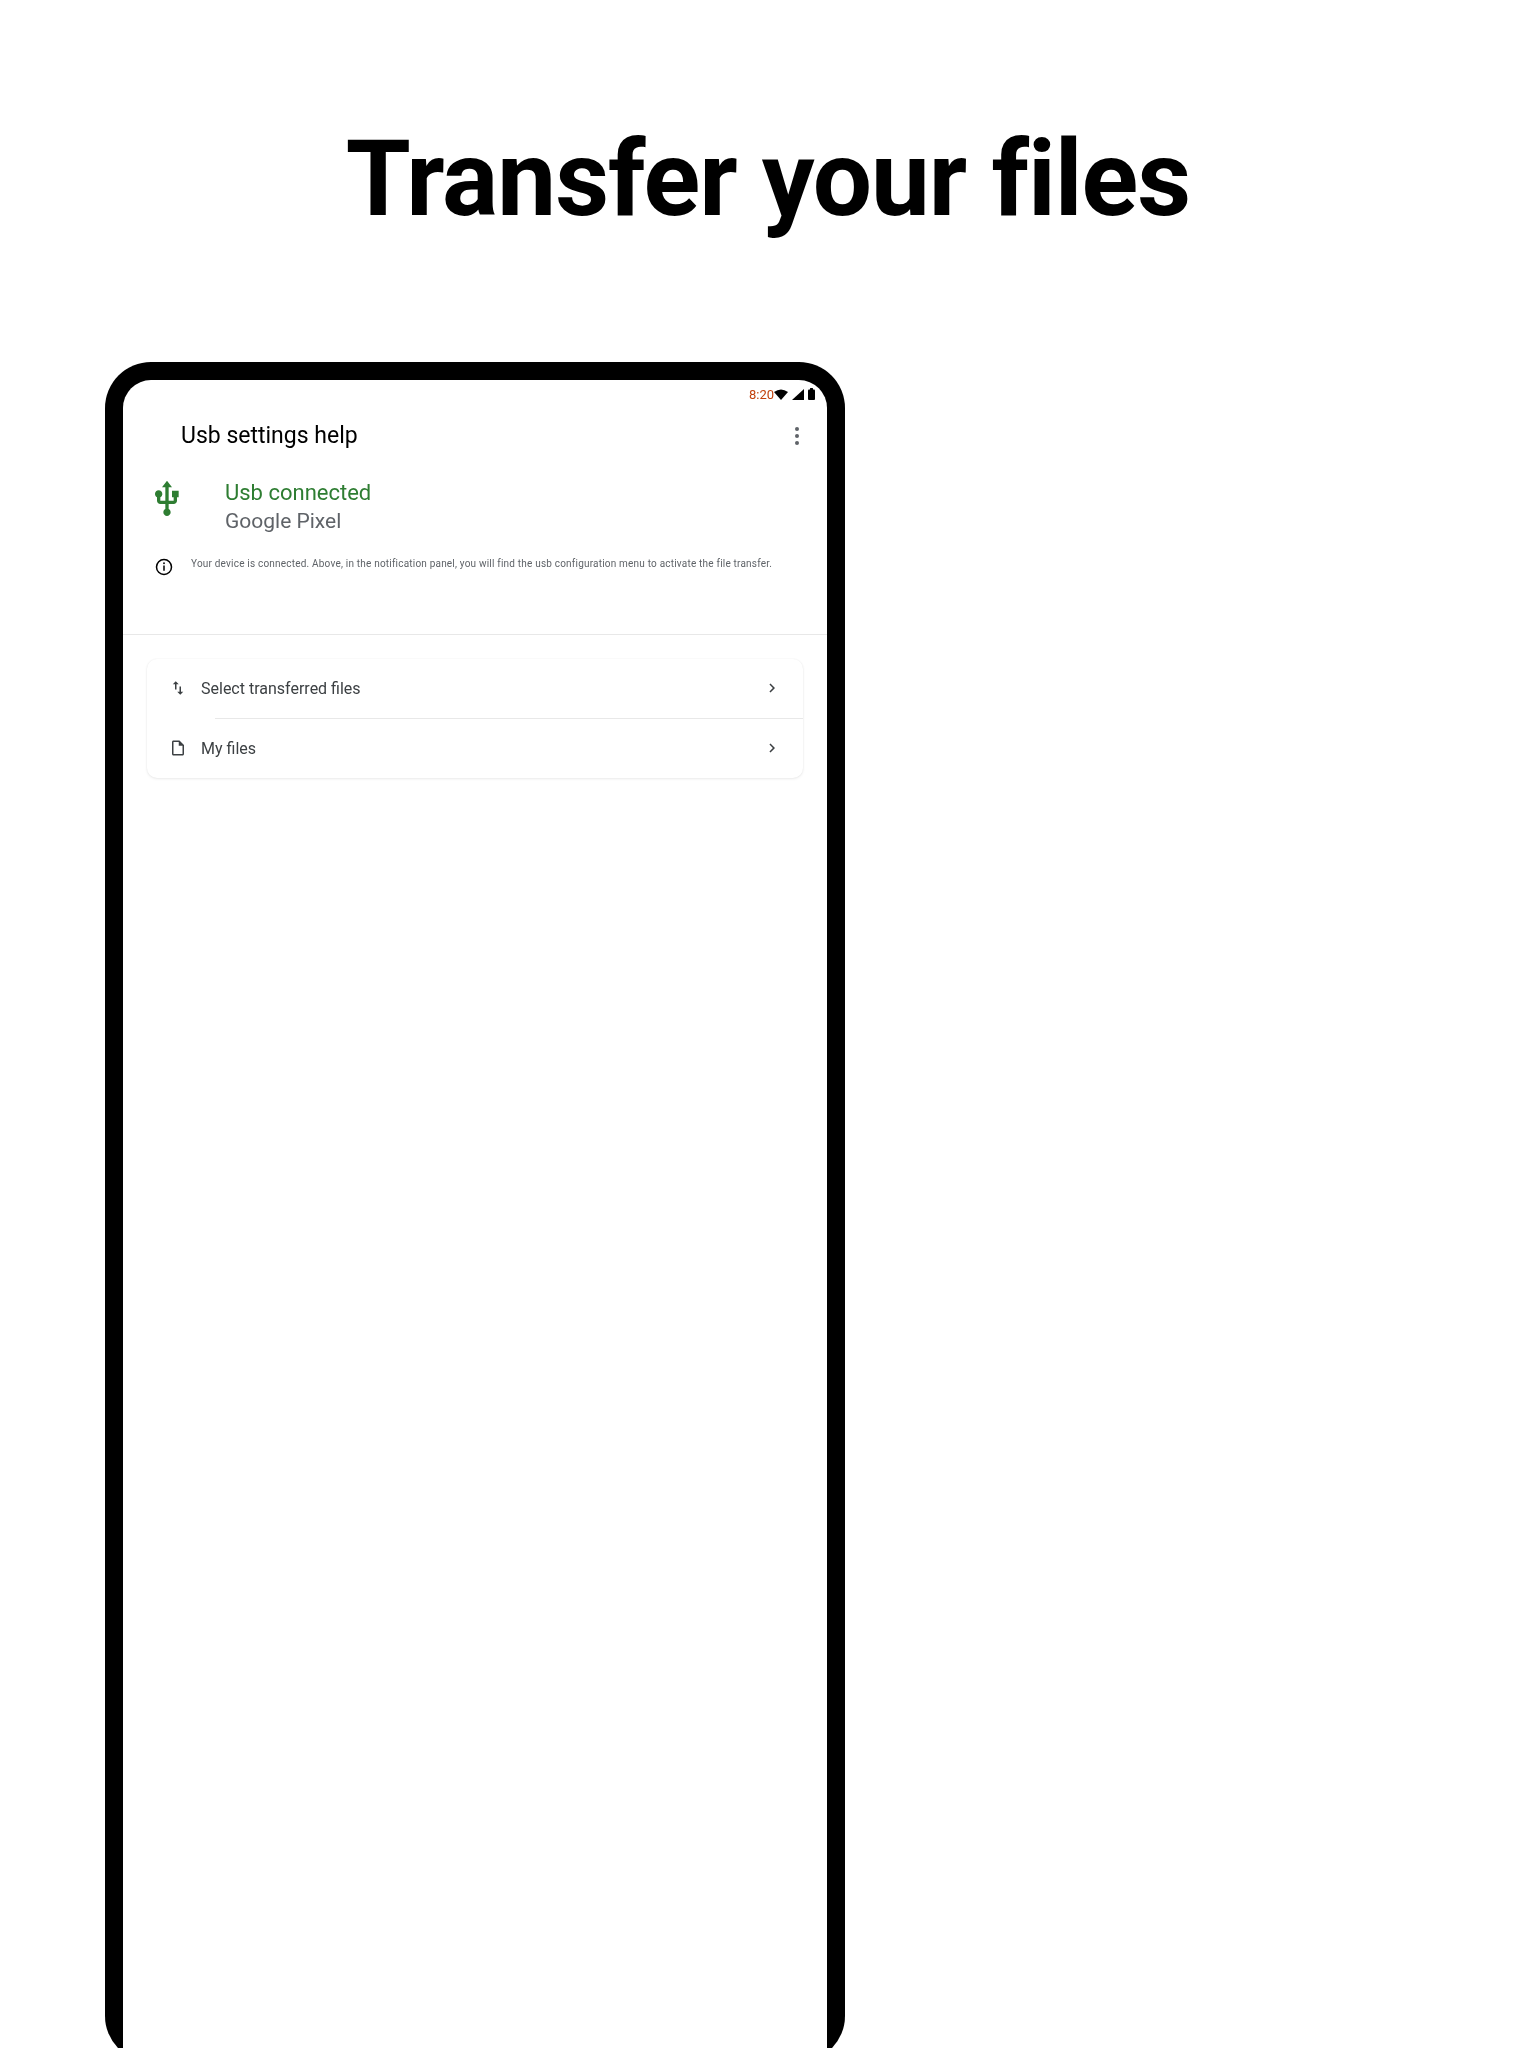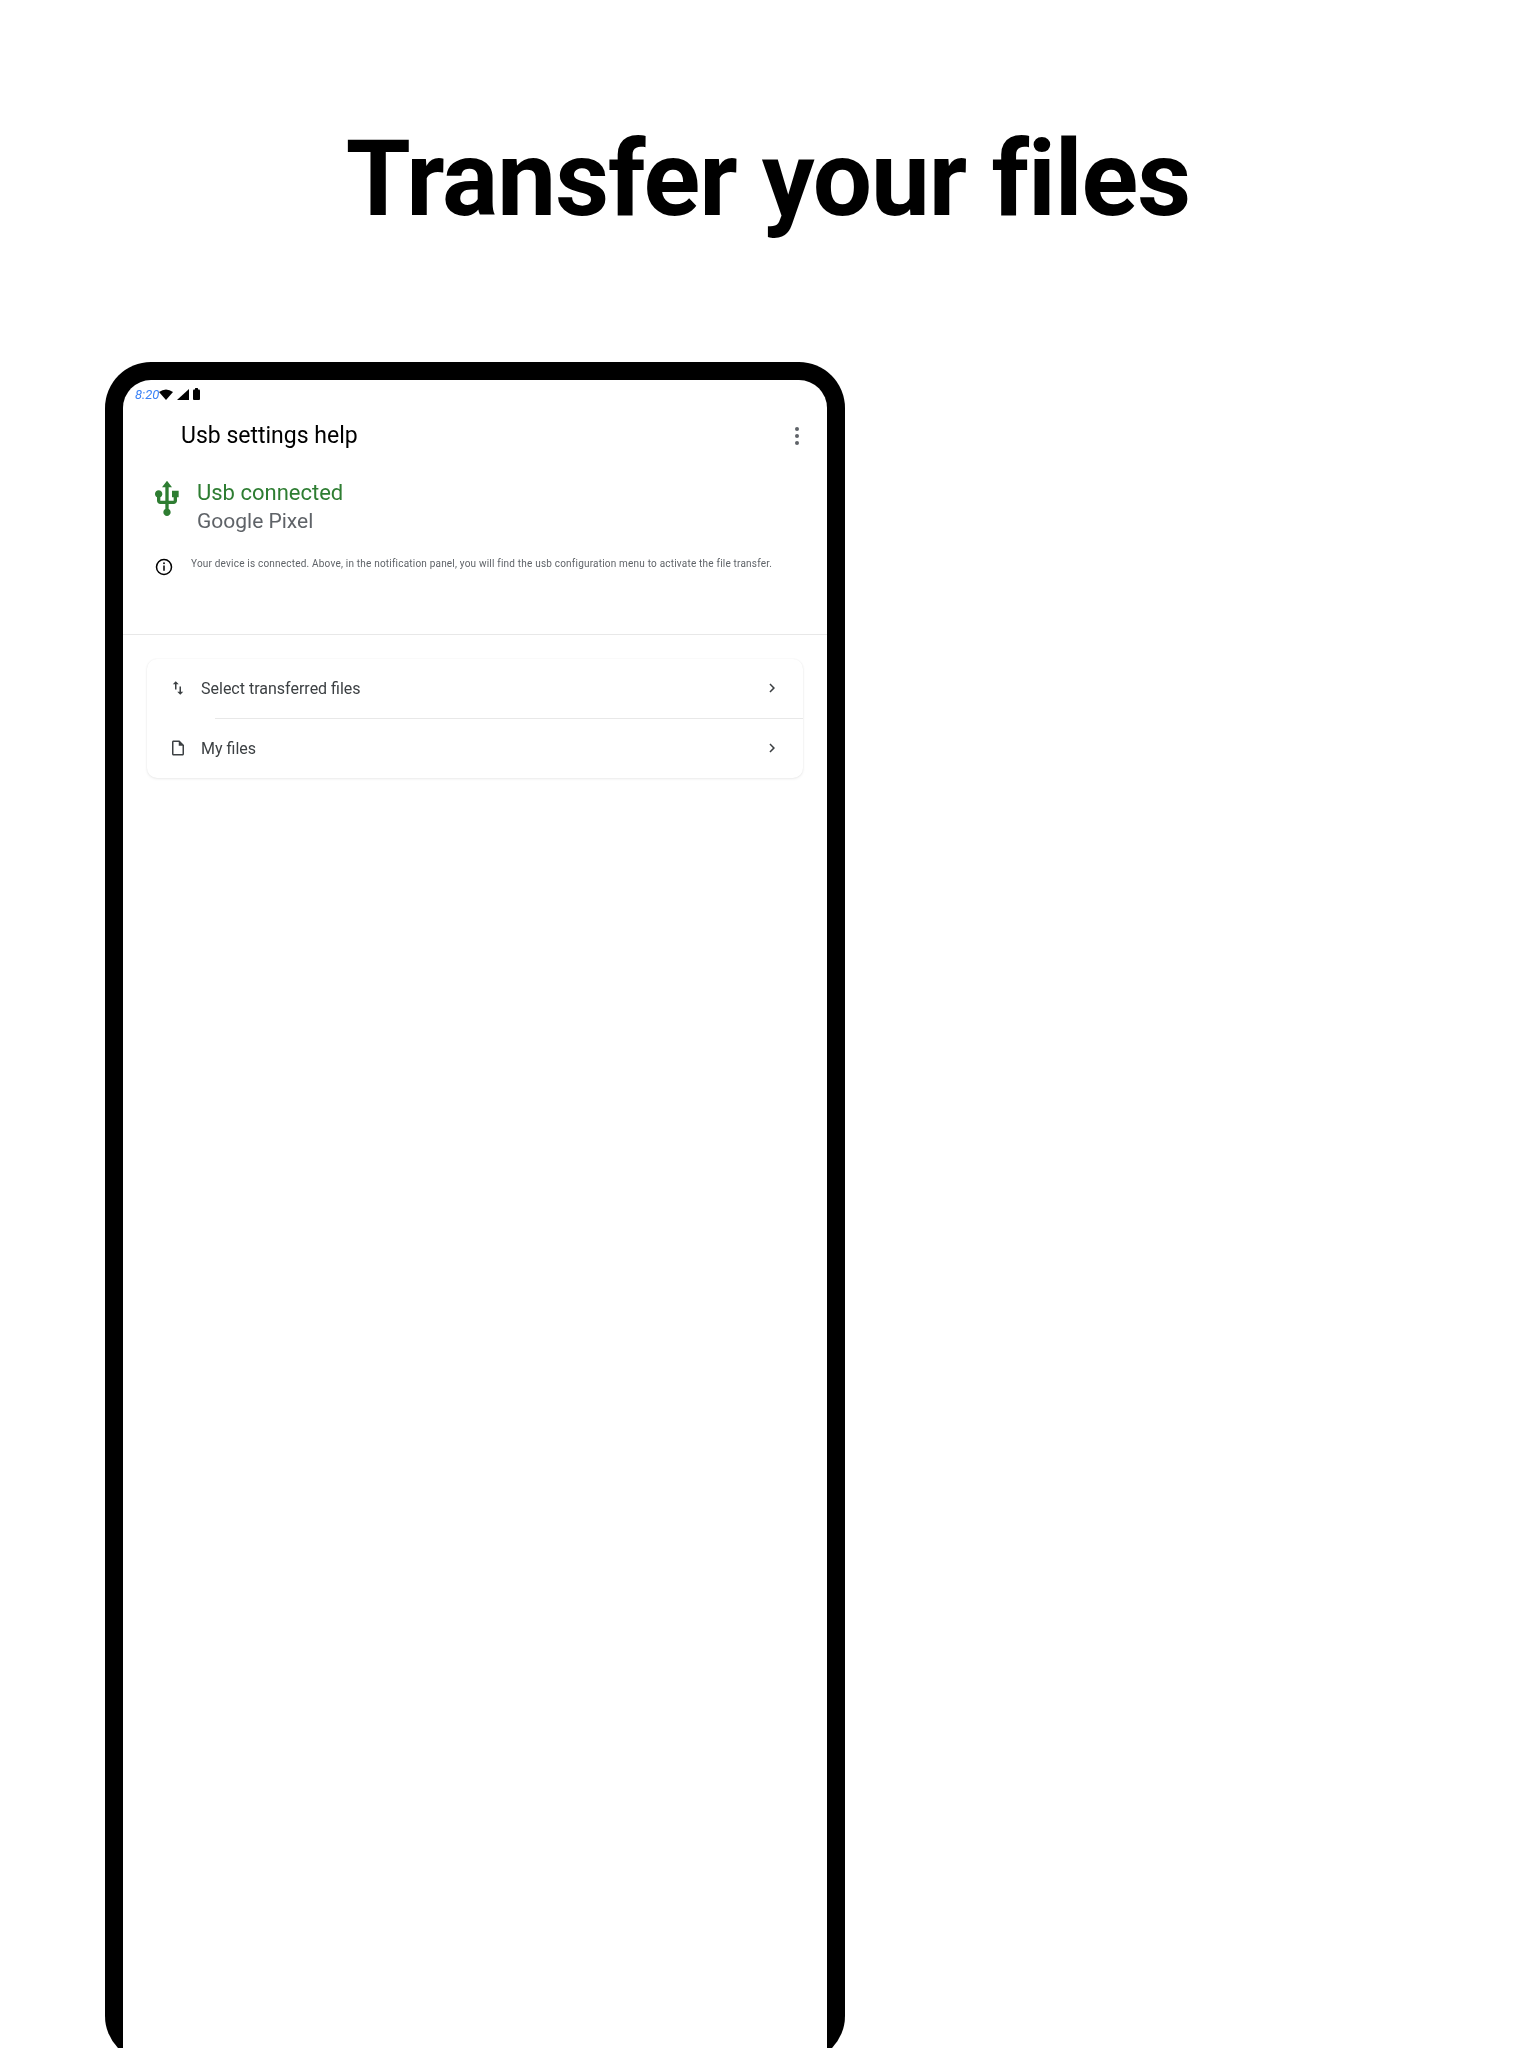--- a/index.html
+++ b/index.html
@@ -42,27 +42,26 @@
       left: 18px;
       right: 18px;
       bottom: 0;
       background: #ffffff;
       border-top-left-radius: 28px;
       border-top-right-radius: 28px;
     }
 
     .status-bar {
       display: flex;
-      justify-content: flex-start;
+      justify-content: flex-end;
       align-items: center;
       padding: 4px 12px 0 12px;
       height: 24px;
       font-size: 13px;
-      color: #3b82f6;
-      font-style: italic;
+      color: #c2410c;
     }
 
     .status-time {
       font-weight: 400;
     }
 
     .status-icons {
       display: flex;
       gap: 4px;
       align-items: center;
@@ -87,21 +86,21 @@
       height: 24px;
       display: flex;
       align-items: center;
       justify-content: center;
       cursor: pointer;
     }
 
     .usb-section {
       padding: 12px 18px 0 24px;
       display: flex;
-      gap: 10px;
+      gap: 38px;
       align-items: flex-start;
     }
 
     .usb-icon {
       width: 40px;
       height: 40px;
       flex-shrink: 0;
     }
 
     .usb-text {

